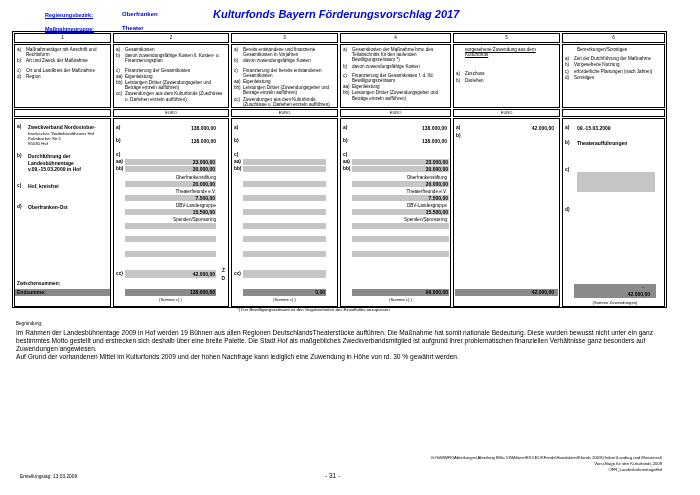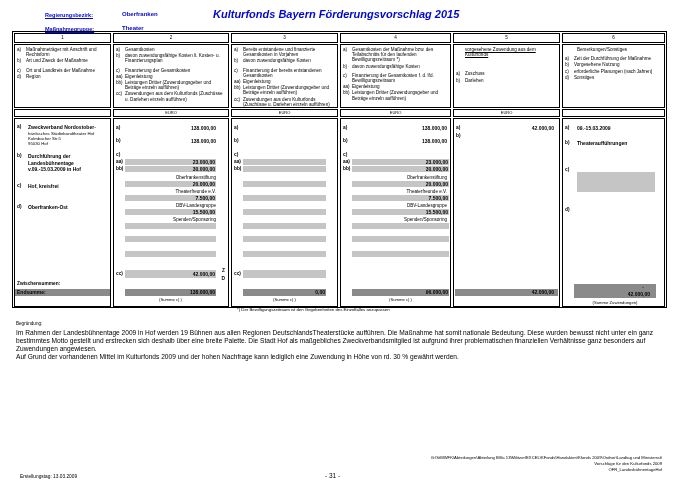--- a/index.html
+++ b/index.html
@@ -45,21 +45,21 @@
 </style>
 </head>
 <body>
 
 <div class="page">
 
   <div class="abs blue topl" style="left:45px;top:12px;">Regierungsbezirk:</div>
   <div class="abs blue topv" style="left:122px;top:11px;">Oberfranken</div>
   <div class="abs blue topl" style="left:45px;top:26px;">Maßnahmegruppe:</div>
   <div class="abs blue topv" style="left:122px;top:25px;">Theater</div>
-  <div class="abs blue doctitle" style="left:213px;top:8px;">Kulturfonds Bayern Förderungsvorschlag 2015</div>
+  <div class="abs blue doctitle" style="left:213px;top:8px;">Kulturfonds Bayern Förderungsvorschlag 2017</div>
 
   <div class="frame"></div>
 
   <div class="col c1">
     <div class="numbox">1</div>
     <div class="headbox">
       <div class="hr">
           <span class="hl">a)</span>
           <span class="ht">Maßnahmeträger mit Anschrift und Rechtsform</span>
         </div>

